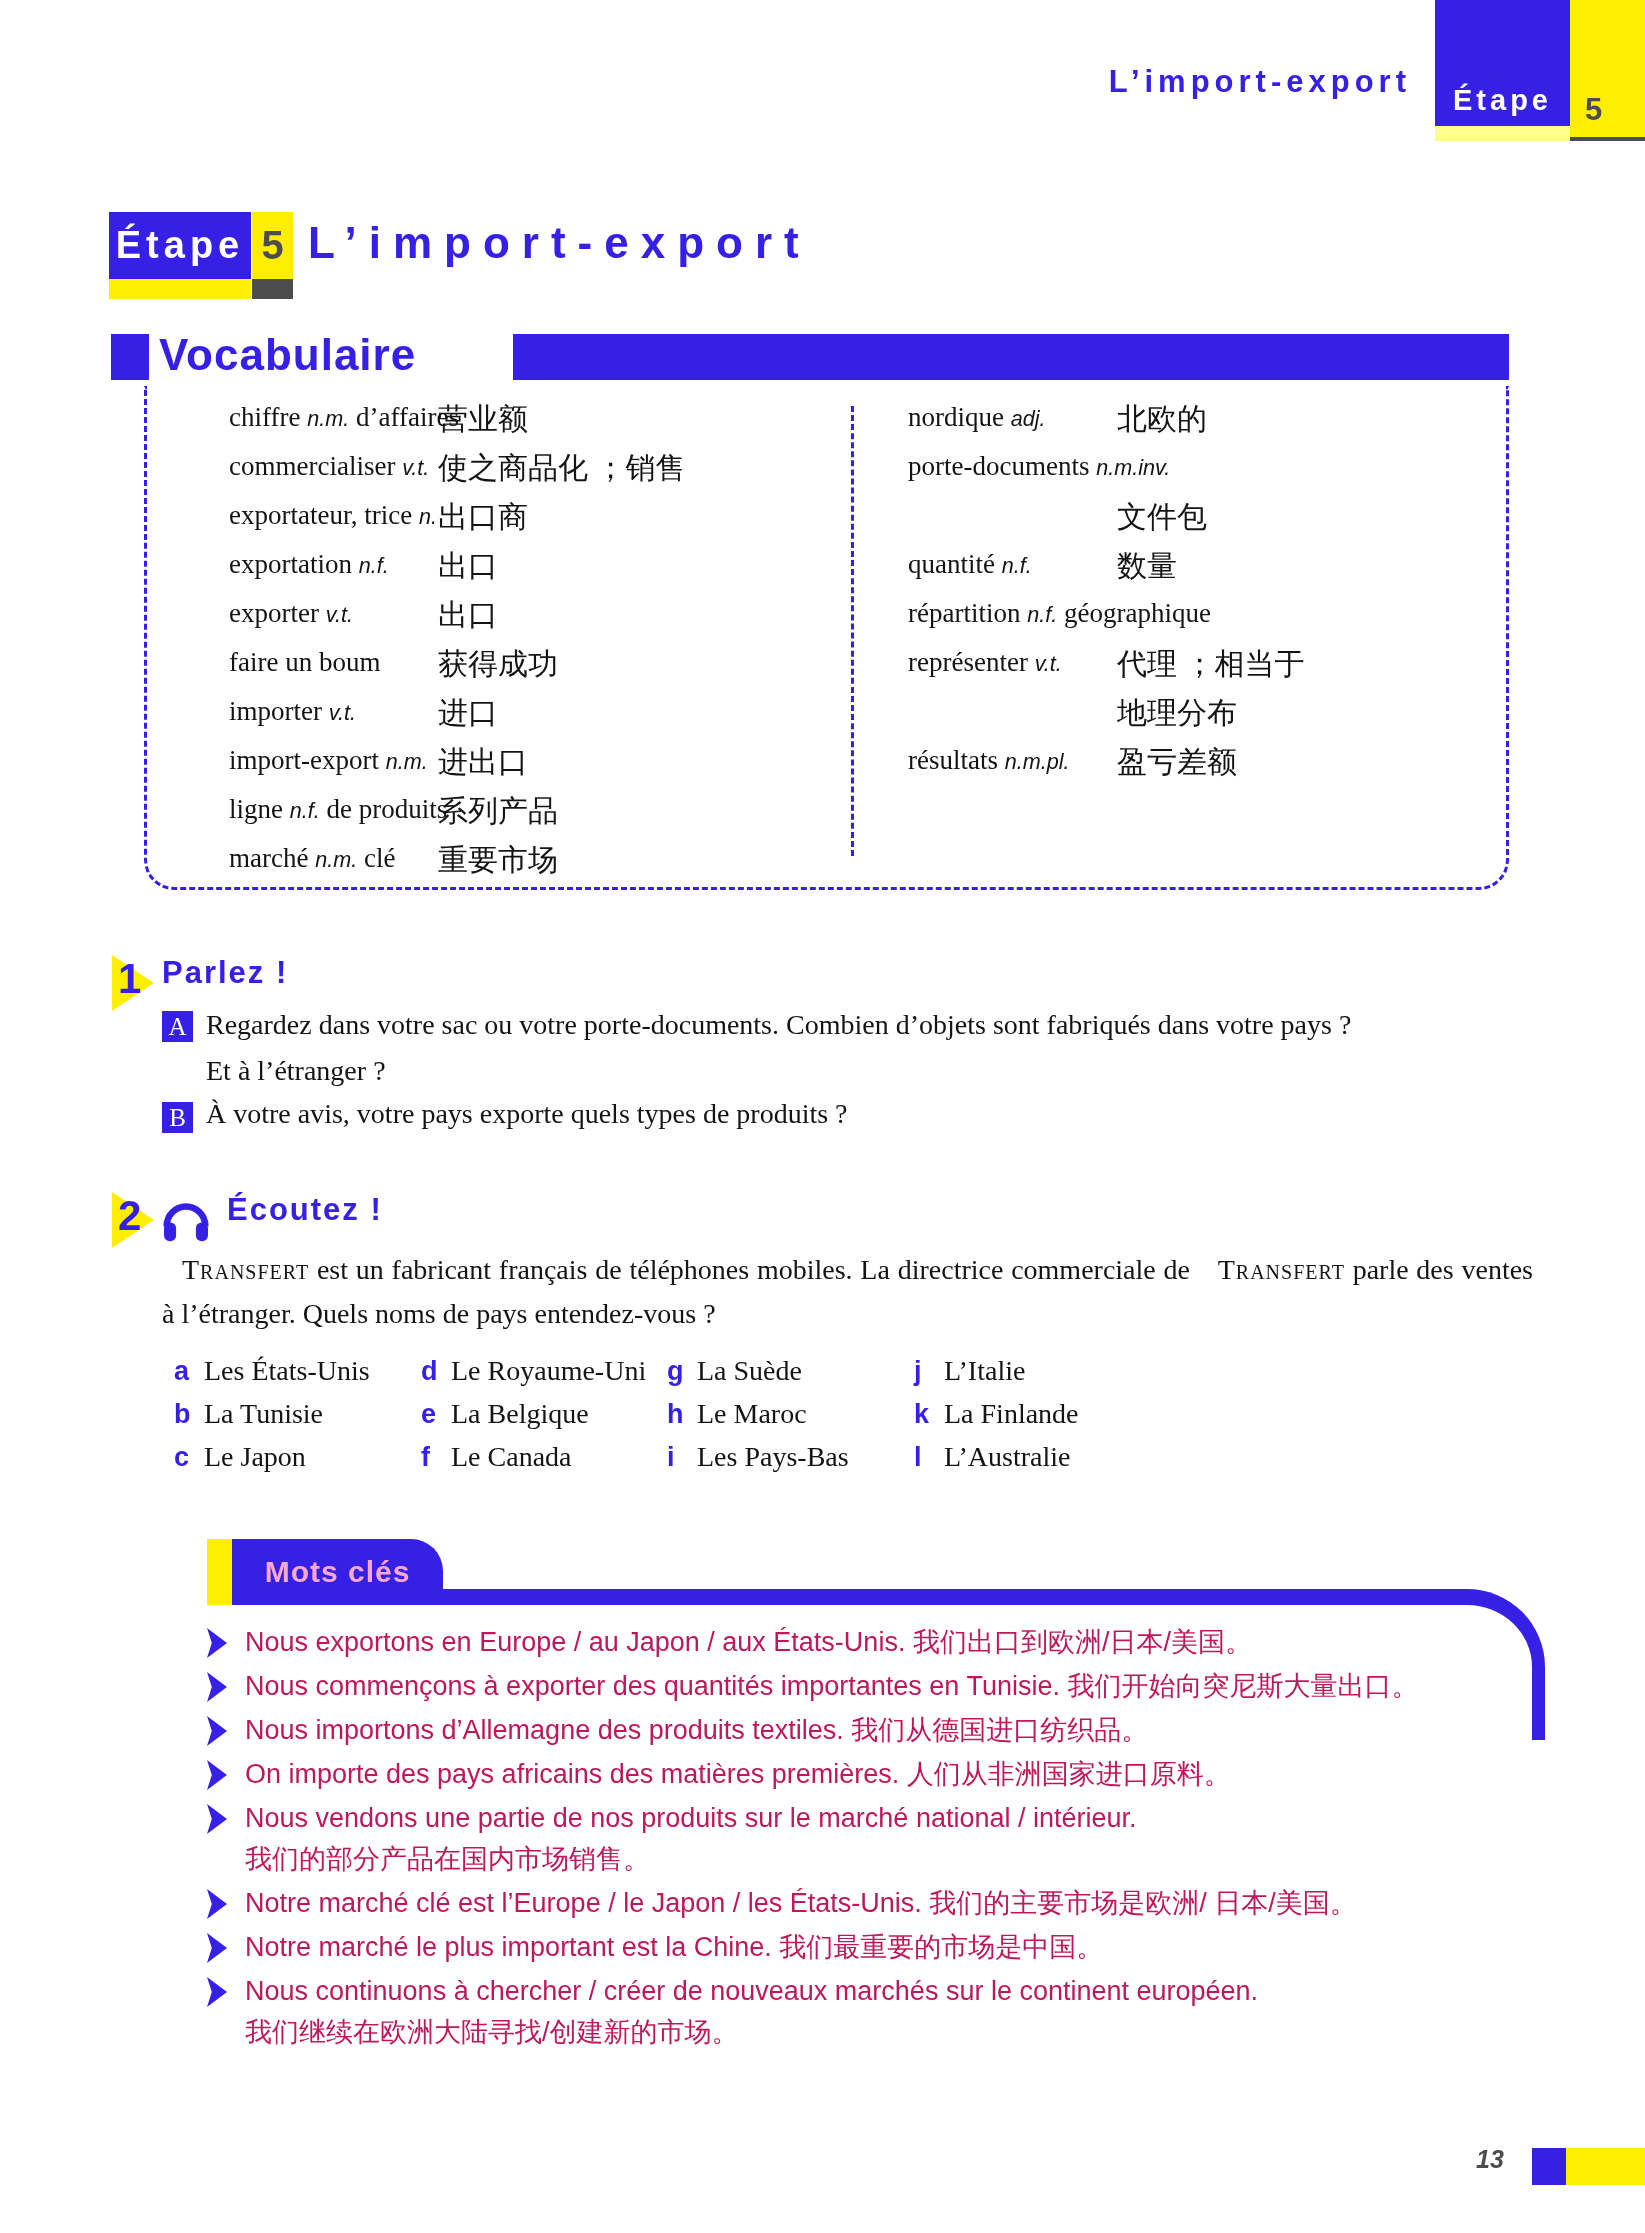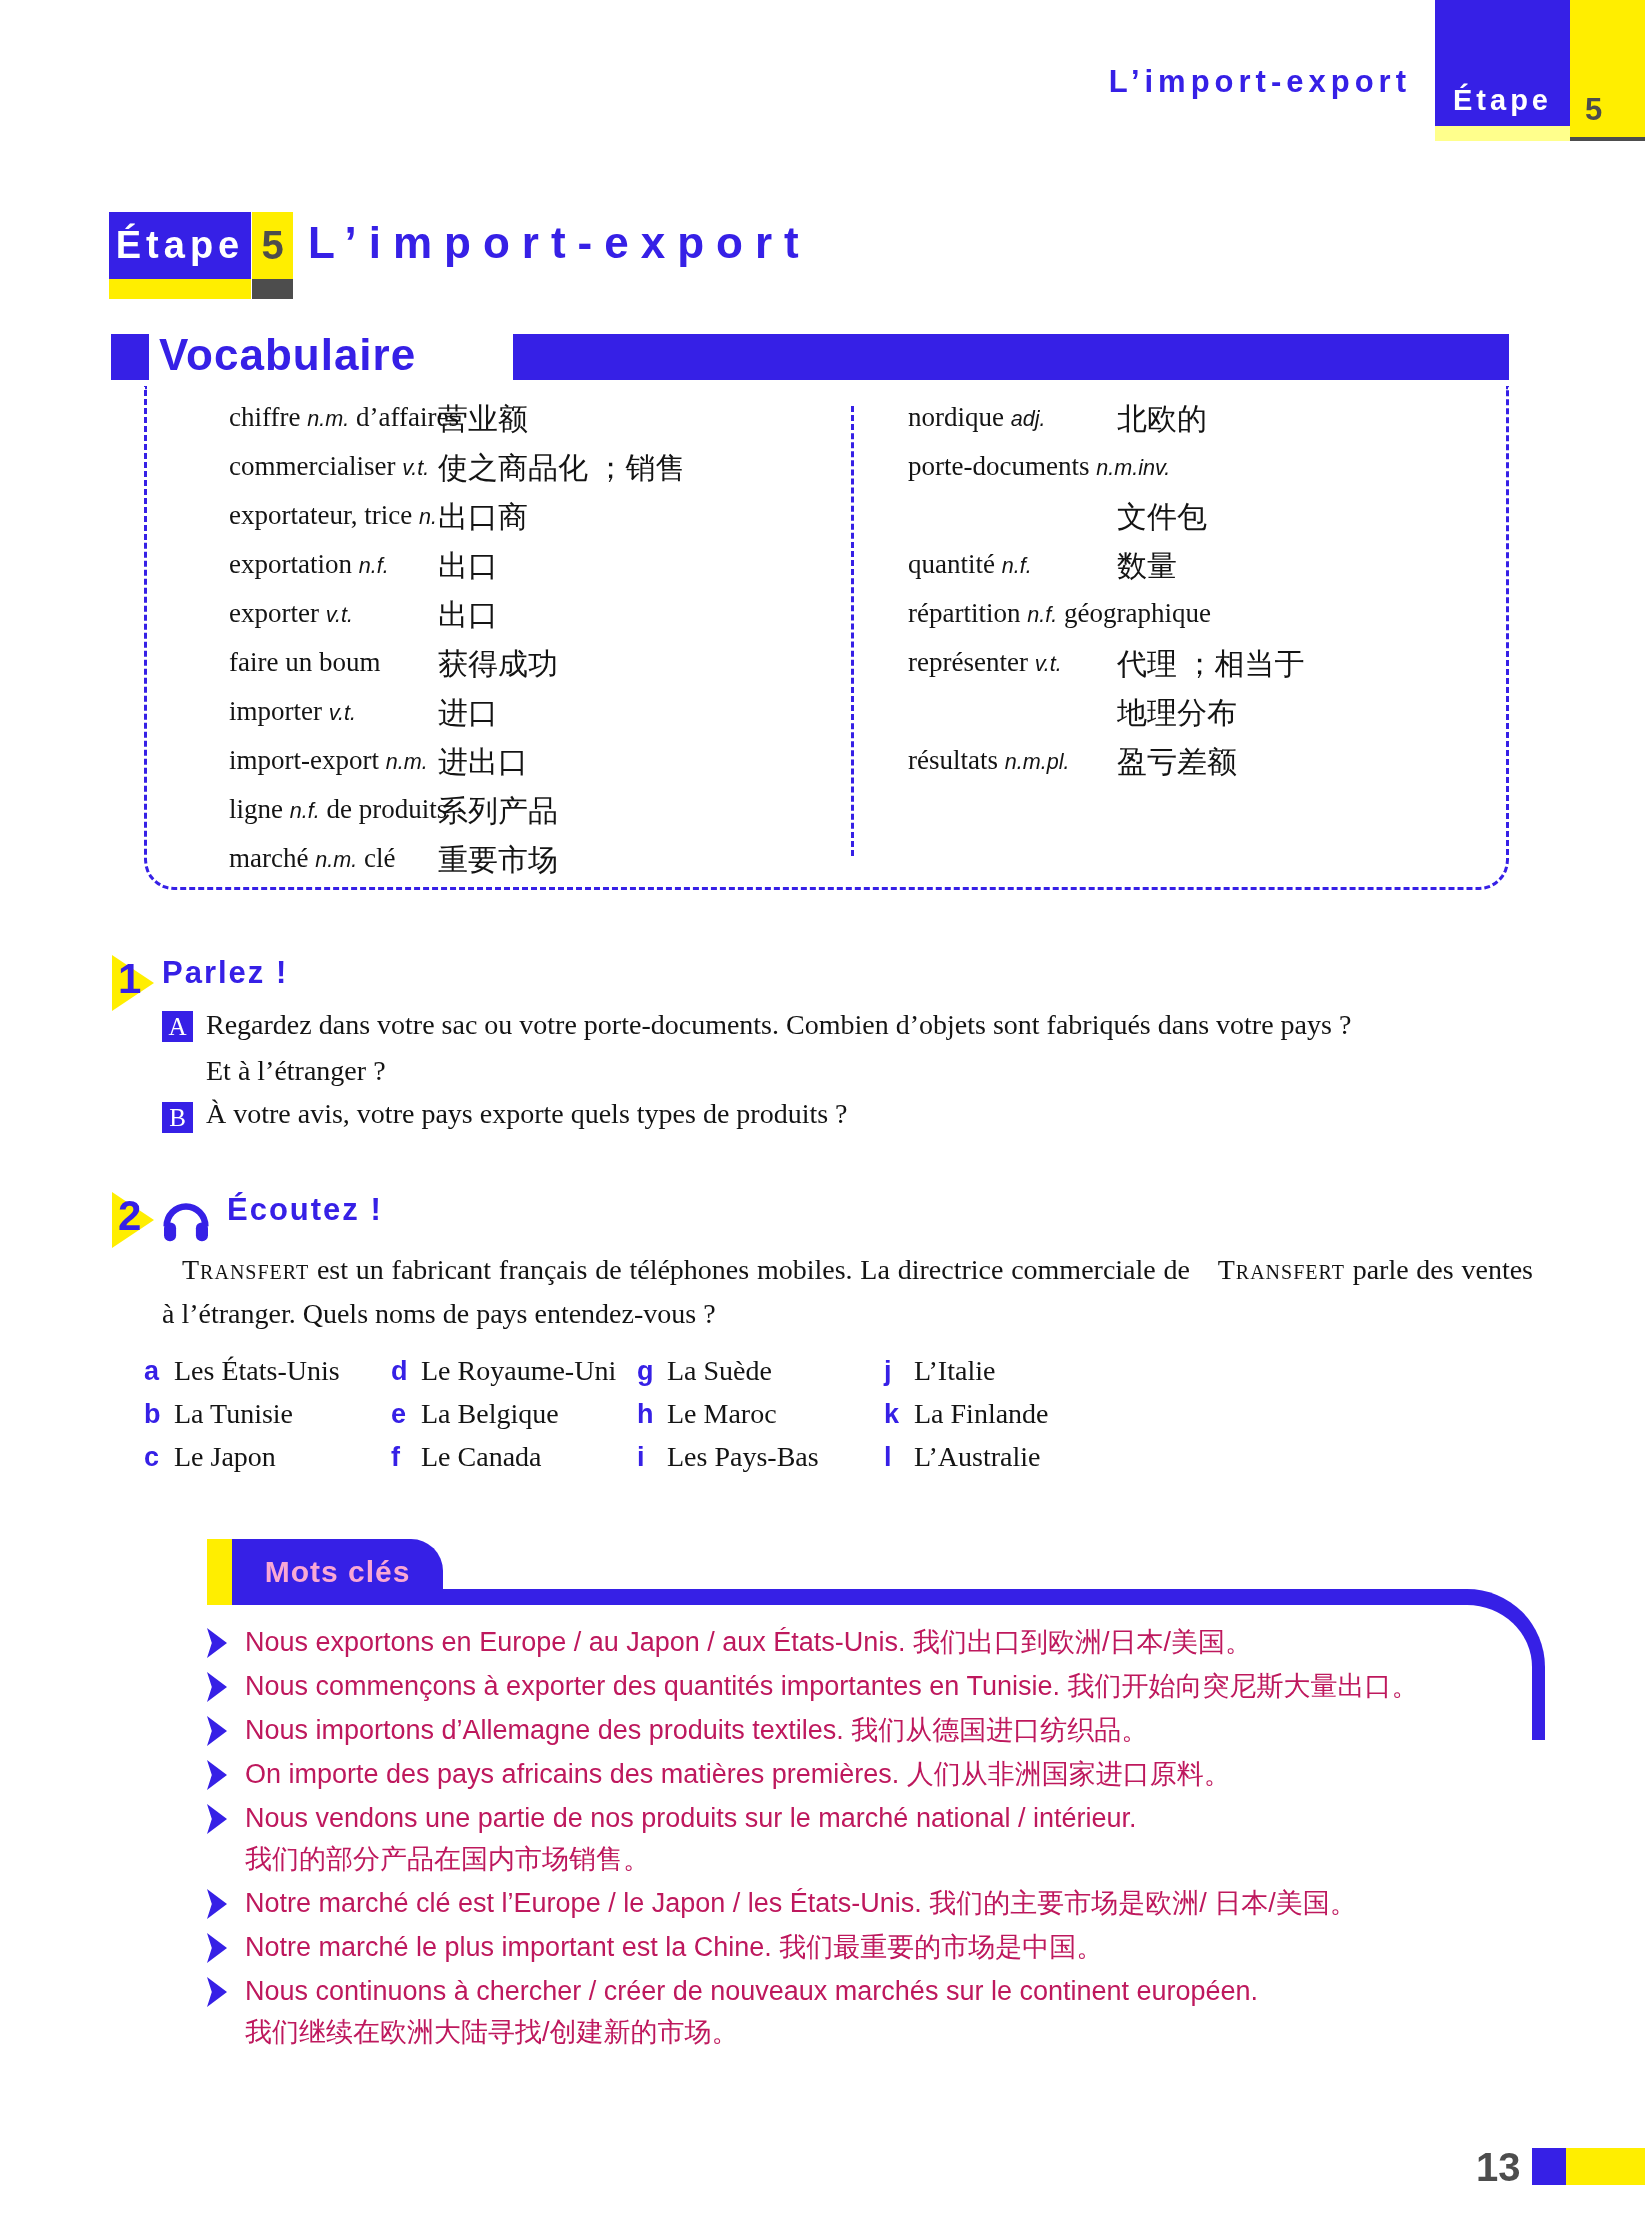--- a/index.html
+++ b/index.html
@@ -57,41 +57,41 @@
            font-size:42px;color:var(--blue);}
   .sec-head{position:absolute;font-family:"Liberation Sans",sans-serif;font-weight:bold;
             font-size:31px;letter-spacing:2px;color:var(--blue);white-space:nowrap;}
   .ab-square{position:absolute;width:31px;height:31px;background:var(--blue);
              display:flex;align-items:center;justify-content:center;
              color:#fff;font-family:"Liberation Serif",serif;font-size:25px;}
   .body-line{position:absolute;font-size:28px;white-space:nowrap;}
   .para{position:absolute;left:162px;width:1371px;font-size:28px;line-height:44px;text-align:justify;}
   .sc{font-variant:small-caps;letter-spacing:1px;margin-left:20px;}
   
-  .country-col{position:absolute;top:1355px;}
+  .country-col{position:absolute;top:1355px;margin-left:30px;}
   .country-item{height:43px;font-size:28px;white-space:nowrap;}
   .country-letter{display:inline-block;width:30px;font-family:"Liberation Sans",sans-serif;
                   font-weight:bold;font-size:27px;color:var(--blue);}
   
   .mk-ystrip{position:absolute;left:207px;top:1539px;width:25px;height:66px;background:var(--yellow);}
   .mk-tab{position:absolute;left:232px;top:1539px;width:211px;height:66px;background:var(--blue);
           border-top-right-radius:32px;display:flex;align-items:center;justify-content:center;}
   .mk-tab .t{color:#f9a8d4;font-family:"Liberation Sans",sans-serif;font-weight:bold;font-size:30px;letter-spacing:1px;}
   .mk-bar{position:absolute;left:443px;top:1589px;width:1015px;height:16px;background:var(--blue);}
   .mk-curve{position:absolute;left:1455px;top:1589px;width:90px;height:151px;box-sizing:border-box;
             border-top:16px solid var(--blue);border-right:13px solid var(--blue);
             border-top-right-radius:78px;}
   .mk-list{position:absolute;left:207px;top:1622px;width:1338px;font-family:"Liberation Sans",sans-serif;}
   .mk-item{display:flex;margin-bottom:3px;}
   .mk-arrow{flex:0 0 20px;width:20px;height:30px;margin:6px 18px 0 0;background:var(--blue);
             clip-path:polygon(0 0,100% 50%,0 100%,24% 50%);}
   .mk-text{font-size:27px;line-height:41px;color:#be185d;}
   
   .pg-num{position:absolute;left:1476px;top:2145px;font-family:"Liberation Sans",sans-serif;
-          font-weight:bold;font-size:40px;color:var(--dark);}
+          font-weight:bold;font-size:25px;color:var(--dark);font-style:italic;}
   .pg-blue{position:absolute;left:1532px;top:2148px;width:34px;height:37px;background:var(--blue);}
   .pg-yellow{position:absolute;left:1566px;top:2148px;width:80px;height:37px;background:var(--yellow);}
   
   .hp-icon{position:absolute;left:157px;top:1190px;}
 </style>
 </head>
 <body>
 
 <div class="page">
 

